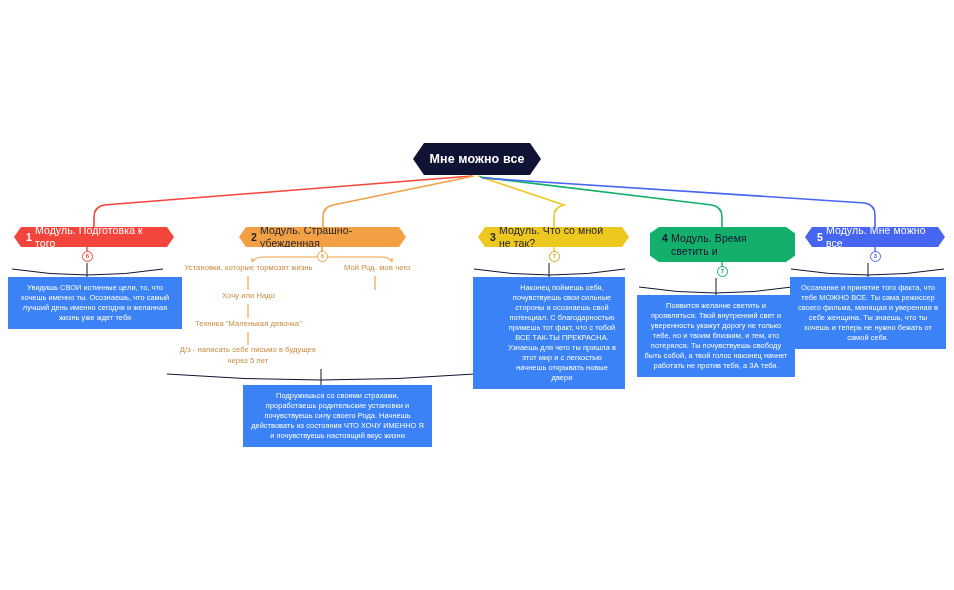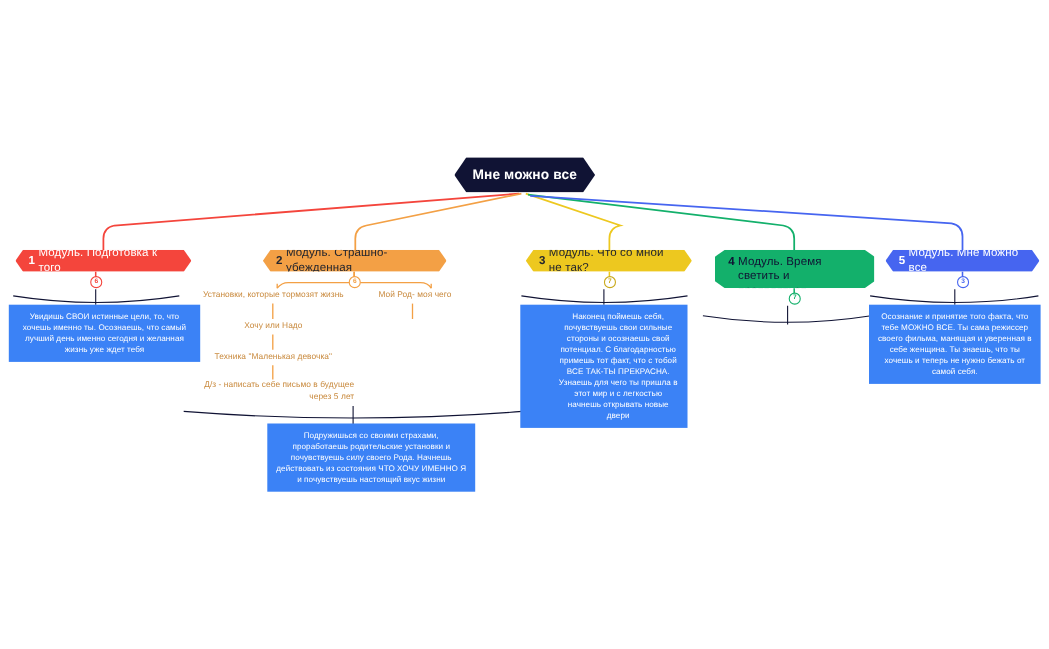--- a/index.html
+++ b/index.html
@@ -73,21 +73,21 @@
   
   .sub{
     position:absolute;
     color:#c98a3e;
     font-size:7.6px;line-height:10.5px;
     letter-spacing:.05px;
   }
   .s1{left:181px;top:263px;width:135px;text-align:center;}
   .s2{left:196px;top:291px;width:105px;text-align:center;}
   .s3{left:185px;top:319px;width:127px;text-align:center;}
-  .s4{left:174px;top:345px;width:148px;text-align:right;}
+  .s4{left:174px;top:345px;width:148px;text-align:center;}
   .s5{left:344px;top:263px;width:98px;text-align:left;}
   .s6{left:316px;top:291px;width:118px;text-align:left;}
 </style>
 </head>
 <body>
 
 <div id="canvas">
 
   <svg class="links" viewBox="0 0 954 590">
 
@@ -162,20 +162,21 @@
     <span>Модуль. Что со мной не так?</span>
   </div>
   <div class="badge b3">7</div>
   <div class="dbox d3">Наконец поймешь себя, почувствуешь свои сильные стороны и осознаешь свой потенциал. С благодарностью примешь тот факт, что с тобой ВСЕ ТАК-ТЫ ПРЕКРАСНА. Узнаешь для чего ты пришла в этот мир и с легкостью начнешь открывать новые двери</div>
 
   <div class="chip m4">
     <b>4</b>
     <span>Модуль. Время светить и проявляться</span>
   </div>
   <div class="badge b4">7</div>
+  <div class="dbox d4">Появится желание светить и  проявляться. Твой внутренний свет и уверенность укажут дорогу не только тебе, но и твоим близким, и тем, кто потерялся. Ты почувствуешь свободу быть собой, а твой голос наконец начнет работать не против тебя, а ЗА тебя.</div>
 
   <div class="chip m5">
     <b>5</b>
     <span>Модуль. Мне можно все</span>
   </div>
   <div class="badge b5">3</div>
   <div class="dbox d5">Осознание и принятие того факта, что тебе МОЖНО ВСЕ. Ты сама режиссер своего фильма, манящая и уверенная в себе женщина. Ты знаешь, что ты хочешь и теперь не нужно бежать от самой себя.</div>
 
 </div>
 

